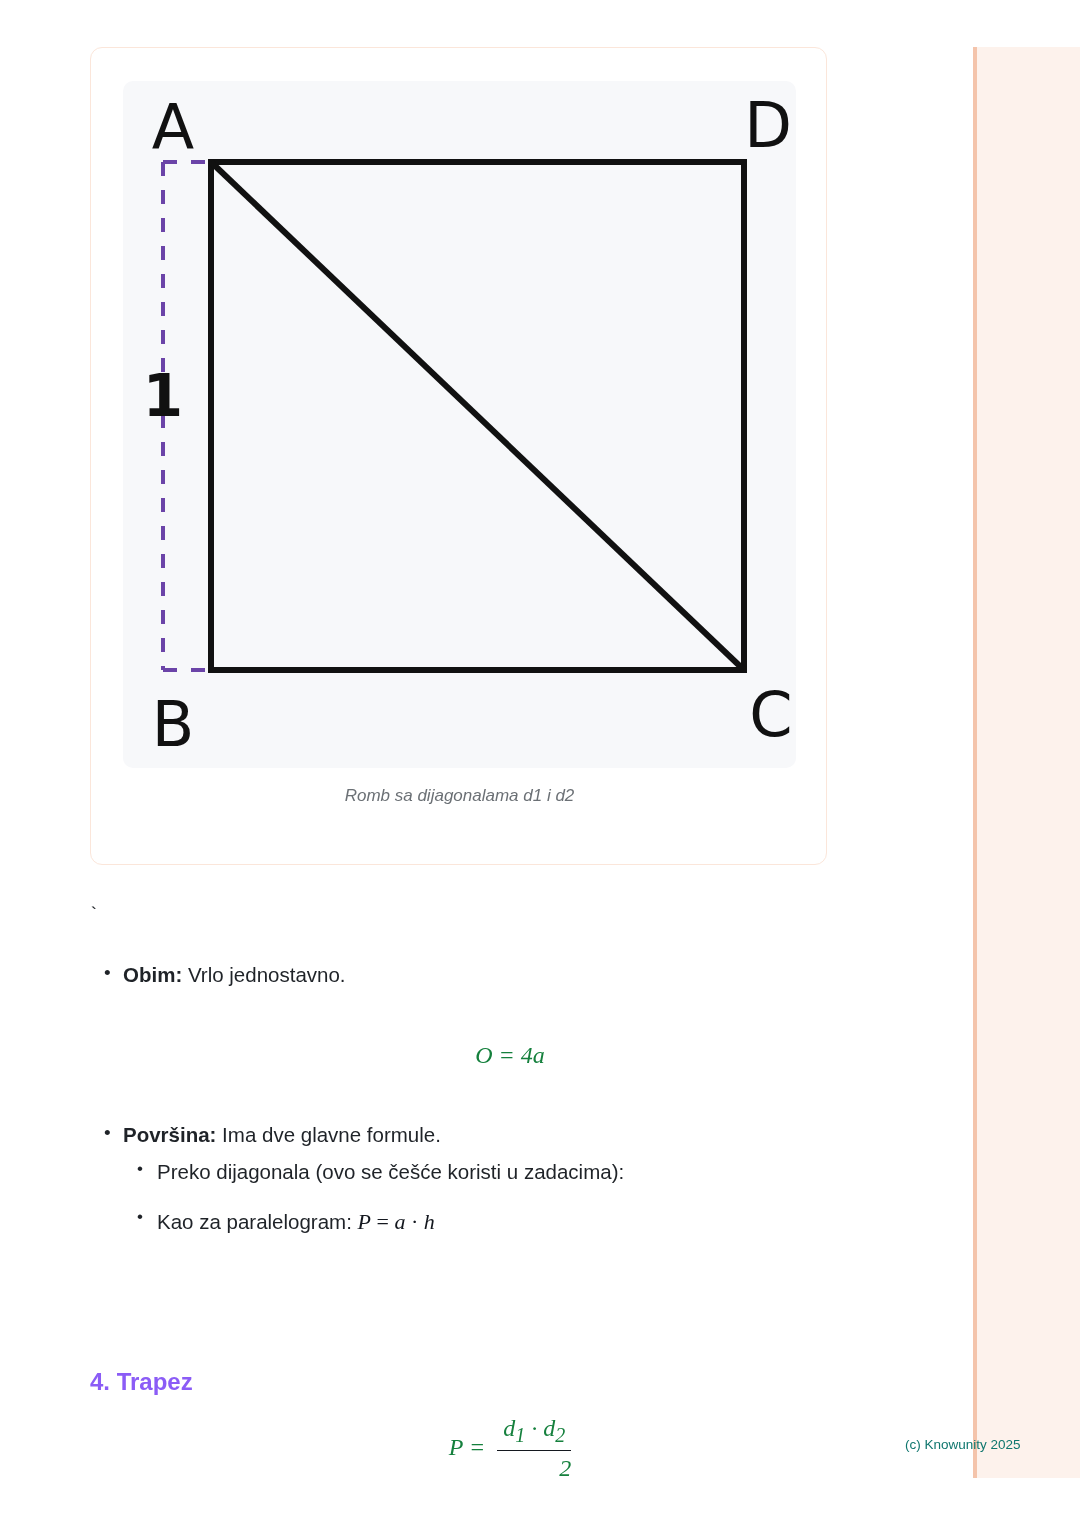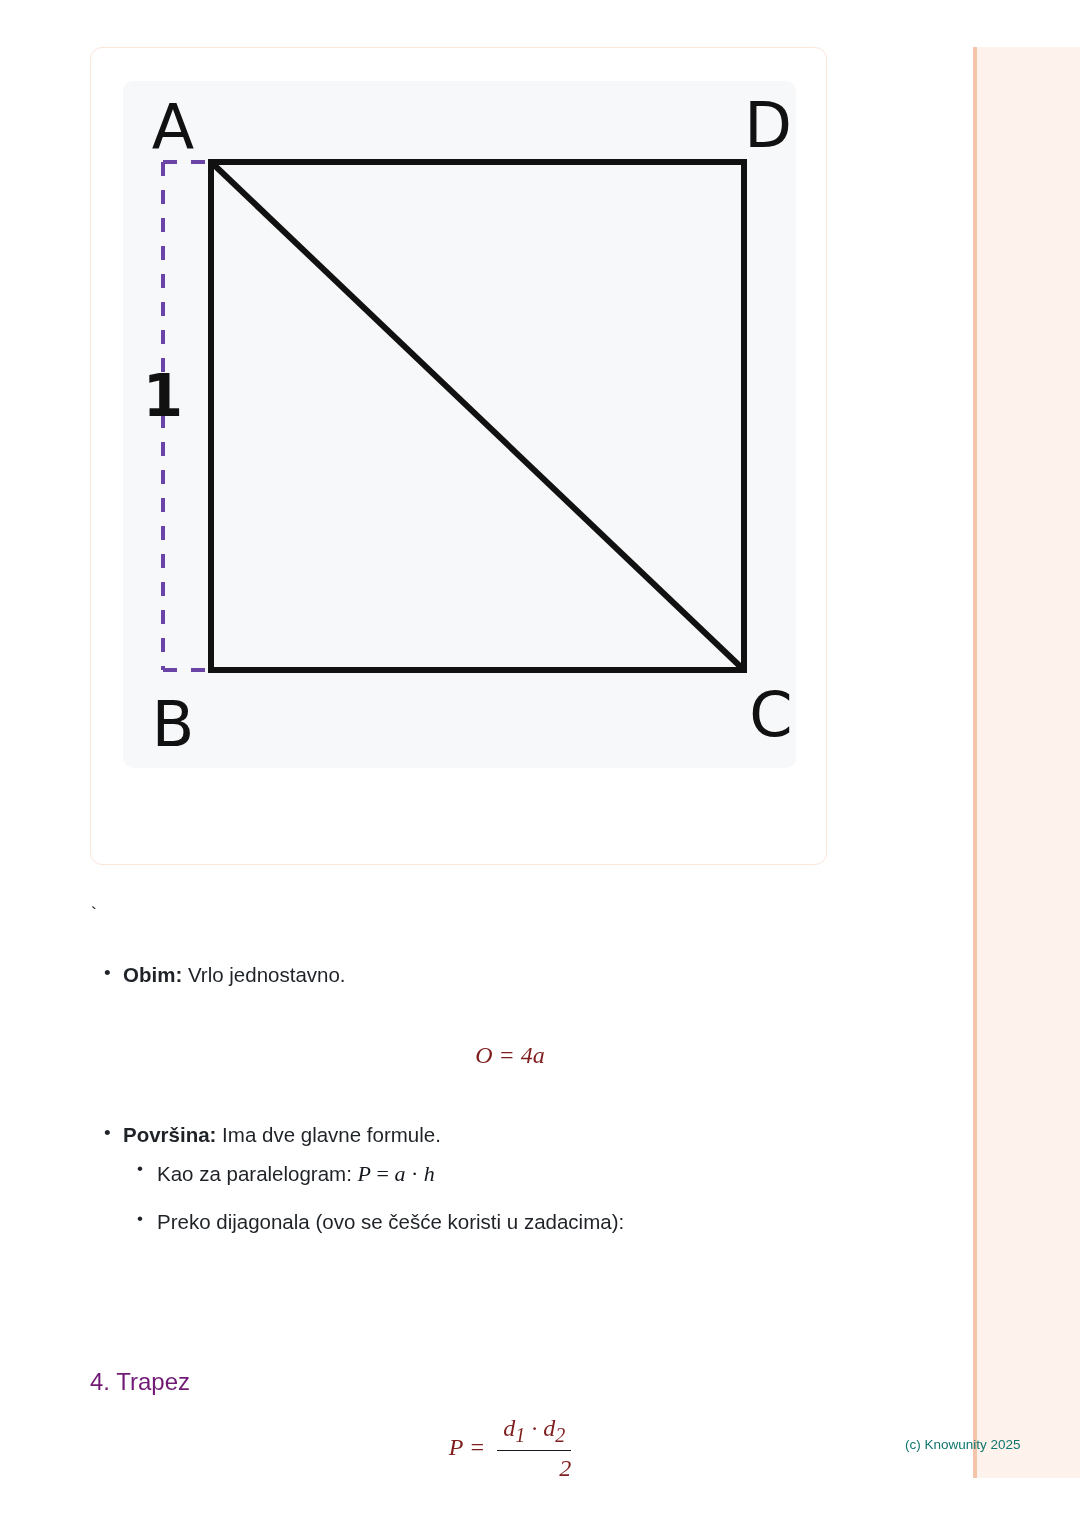--- a/index.html
+++ b/index.html
@@ -158,21 +158,21 @@
   }
   .math .op {
     font-style: normal;
   }
 
   .display-math {
     text-align: center;
     font-family: "Liberation Serif", serif;
     font-style: italic;
     font-size: 24px;
-    color: #7f1d1d;
+    color: #15803d;
   }
   #eq-obim {
     position: absolute;
     left: 0;
     top: 82px;
     width: 840px;
   }
   #eq-povrsina {
     position: absolute;
     left: 0;
@@ -198,23 +198,23 @@
     padding-top: 2px;
     line-height: 1.25;
   }
 
   
   #section-heading {
     position: absolute;
     left: 90px;
     top: 1368px;
     font-family: "Liberation Sans", sans-serif;
-    font-weight: 400;
+    font-weight: 700;
     font-size: 24px;
-    color: #701a75;
+    color: #8b5cf6;
   }
 
   
   #watermark {
     position: absolute;
     left: 905px;
     top: 1437px;
     font-family: "Liberation Sans", sans-serif;
     font-size: 13.5px;
     color: #0f766e;
@@ -245,20 +245,21 @@
 
       <text class="vertex-label" x="50" y="68" text-anchor="middle">A</text>
       <text class="vertex-label" x="645" y="66" text-anchor="middle">D</text>
       <text class="vertex-label" x="50" y="665" text-anchor="middle">B</text>
       <text class="vertex-label" x="648" y="655" text-anchor="middle">C</text>
 
       <text class="dim-label" x="40" y="335" text-anchor="middle">1</text>
     </svg>
   </div>
 
+  <div id="figure-caption">Romb sa dijagonalama d1 i d2</div>
 </div>
 
 <div id="backtick">`</div>
 
 <div id="content">
   <ul class="lvl1">
 
     <li>
       <span class="strong">Obim:</span><span> Vrlo jednostavno.</span>
     </li>
@@ -268,24 +269,24 @@
     <span>O</span><span class="op"> = </span><span>4a</span>
   </div>
 
   <div style="position:absolute; left:0; top:160px; width:840px;">
     <ul class="lvl1">
       <li>
         <span class="strong">Površina:</span><span> Ima dve glavne formule.</span>
 
         <ul class="lvl2">
           <li>
-            <span>Kao za paralelogram: </span><span class="math"><span>P</span><span class="op"> = </span><span>a</span><span class="op"> · </span><span>h</span></span>
+            <span>Preko dijagonala (ovo se češće koristi u zadacima):</span>
           </li>
           <li>
-            <span>Preko dijagonala (ovo se češće koristi u zadacima):</span>
+            <span>Kao za paralelogram: </span><span class="math"><span>P</span><span class="op"> = </span><span>a</span><span class="op"> · </span><span>h</span></span>
           </li>
         </ul>
       </li>
     </ul>
 
     <div id="eq-povrsina" class="display-math">
       <span>P</span><span class="op"> = </span><span class="frac">
         <span class="num"><span>d</span><sub>1</sub><span class="op"> · </span><span>d</span><sub>2</sub></span>
         <span class="den">2</span>
       </span>

